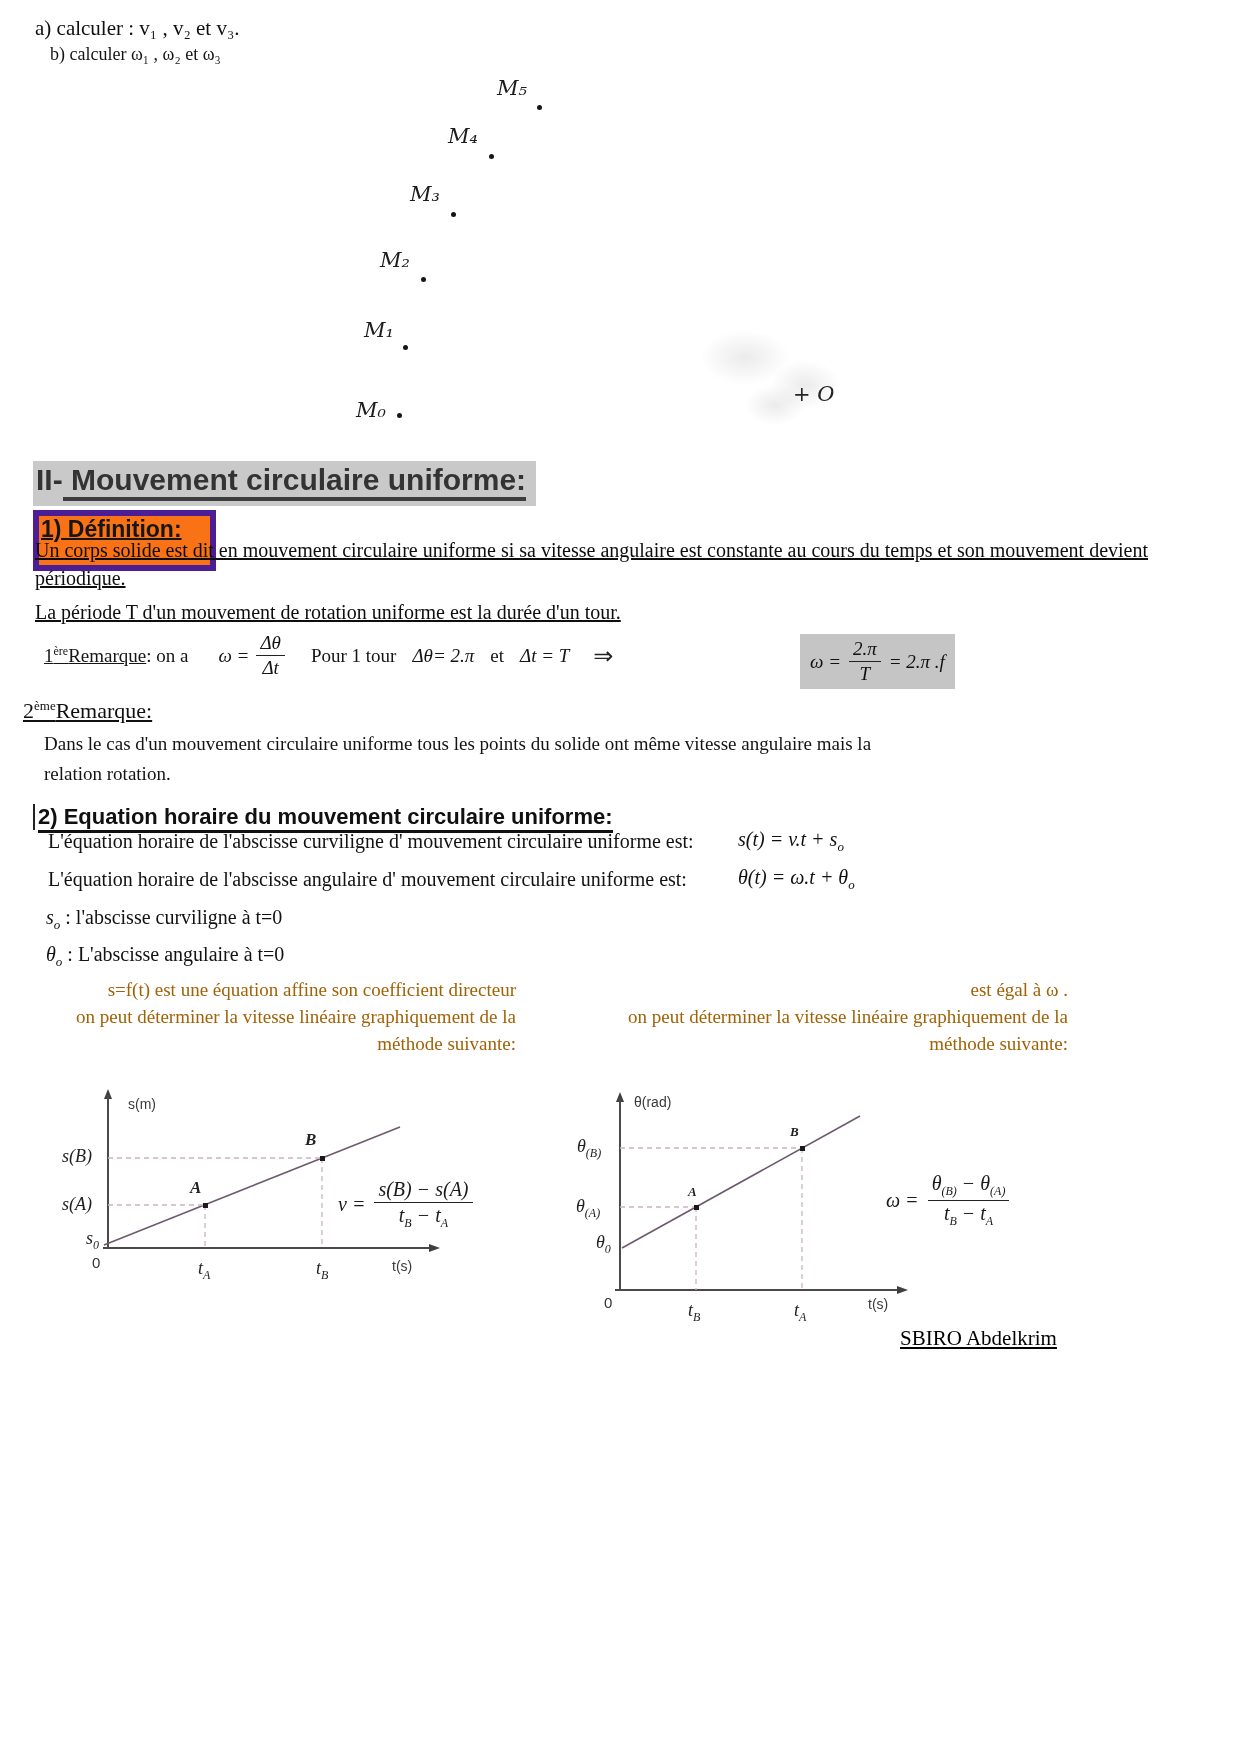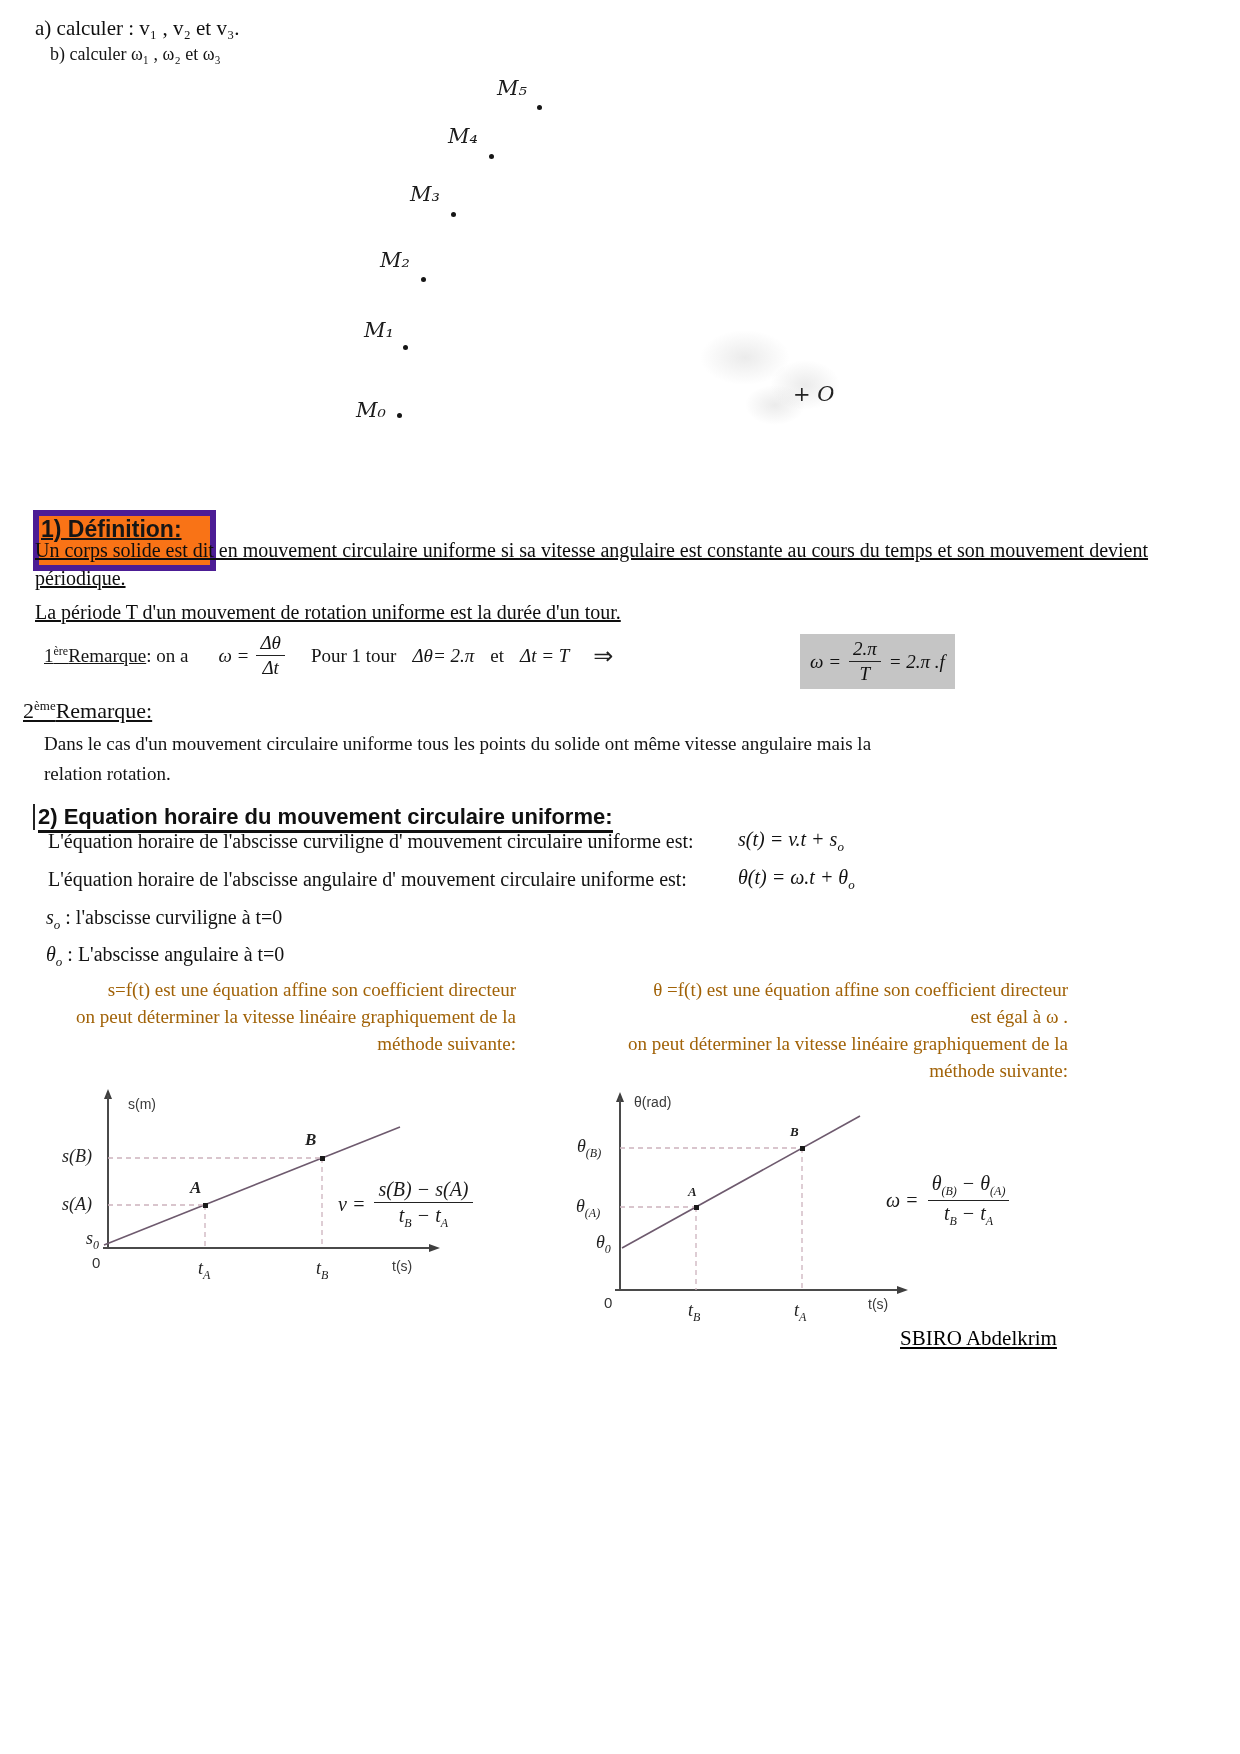--- a/index.html
+++ b/index.html
@@ -99,20 +99,23 @@
     <span class="mlabel" style="left:364px; top:318px;">M₁</span>
     <span class="dot" style="left:403px; top:345px;"></span>
     <span class="mlabel" style="left:356px; top:398px;">M₀</span>
     <span class="dot" style="left:397px; top:413px;"></span>
     <span class="origin-mark" style="left:793px; top:382px;">+ O</span>
     <span class="smudge" style="left:700px; top:330px; width:90px; height:55px;"></span>
     <span class="smudge" style="left:770px; top:360px; width:70px; height:50px;"></span>
     <span class="smudge" style="left:745px; top:385px; width:60px; height:40px;"></span>
   </div>
 
+  <div class="abs sec2" style="left:33px; top:461px;">
+    <span>II-</span><span class="t-underline"> Mouvement circulaire uniforme:</span>
+  </div>
 
   <div class="abs" style="left:33px; top:510px;">
     <span class="def-box"><span class="txt">1)  Définition:</span></span>
   </div>
 
   <p class="abs para" style="left:35px; top:536px; width:1125px; margin:0;">Un corps solide est dit en mouvement circulaire uniforme si sa vitesse angulaire est constante au cours du temps et son mouvement devient périodique.</p>
   <p class="abs para" style="left:35px; top:598px; width:1150px; margin:0;">La période T d'un mouvement de rotation uniforme est la durée d'un tour.</p>
 
   <div class="abs rem-row" style="left:44px; top:632px;">
     <span><span class="u"><span>1</span><sup style="font-size:12px;">ère</sup><span>Remarque</span></span><span>: on a</span></span>
@@ -165,21 +168,20 @@
   <div class="abs eq-text" style="left:46px; top:943px;">
     <span class="eq-math"><span>θ</span><sub>o</sub></span><span> : L'abscisse angulaire  à t=0</span>
   </div>
 
   <div class="abs col-text" style="left:36px; top:976px; width:480px;">
     <div>s=f(t) est une équation affine  son coefficient directeur</div>
     <div>on peut déterminer la vitesse linéaire graphiquement de la</div>
     <div>méthode suivante:</div>
   </div>
   <div class="abs col-text" style="left:588px; top:976px; width:480px;">
-    <div style="padding-left:12px;">θ =f(t) est une équation affine  son coefficient directeur</div>
     <div style="padding-left:4px;">est égal à ω .</div>
     <div>on peut déterminer la vitesse linéaire graphiquement de la</div>
     <div>méthode suivante:</div>
   </div>
 
   <svg class="abs" style="left:50px; top:1085px;" width="420" height="180">
     <polygon points="58,4 54,14 62,14" fill="#3f3f3f"></polygon>
     <line x1="58" y1="10" x2="58" y2="163" stroke="#4a4a4a" stroke-width="2"></line>
     <line x1="53" y1="163" x2="382" y2="163" stroke="#4a4a4a" stroke-width="2"></line>
     <polygon points="390,163 379,159 379,167" fill="#3f3f3f"></polygon>

